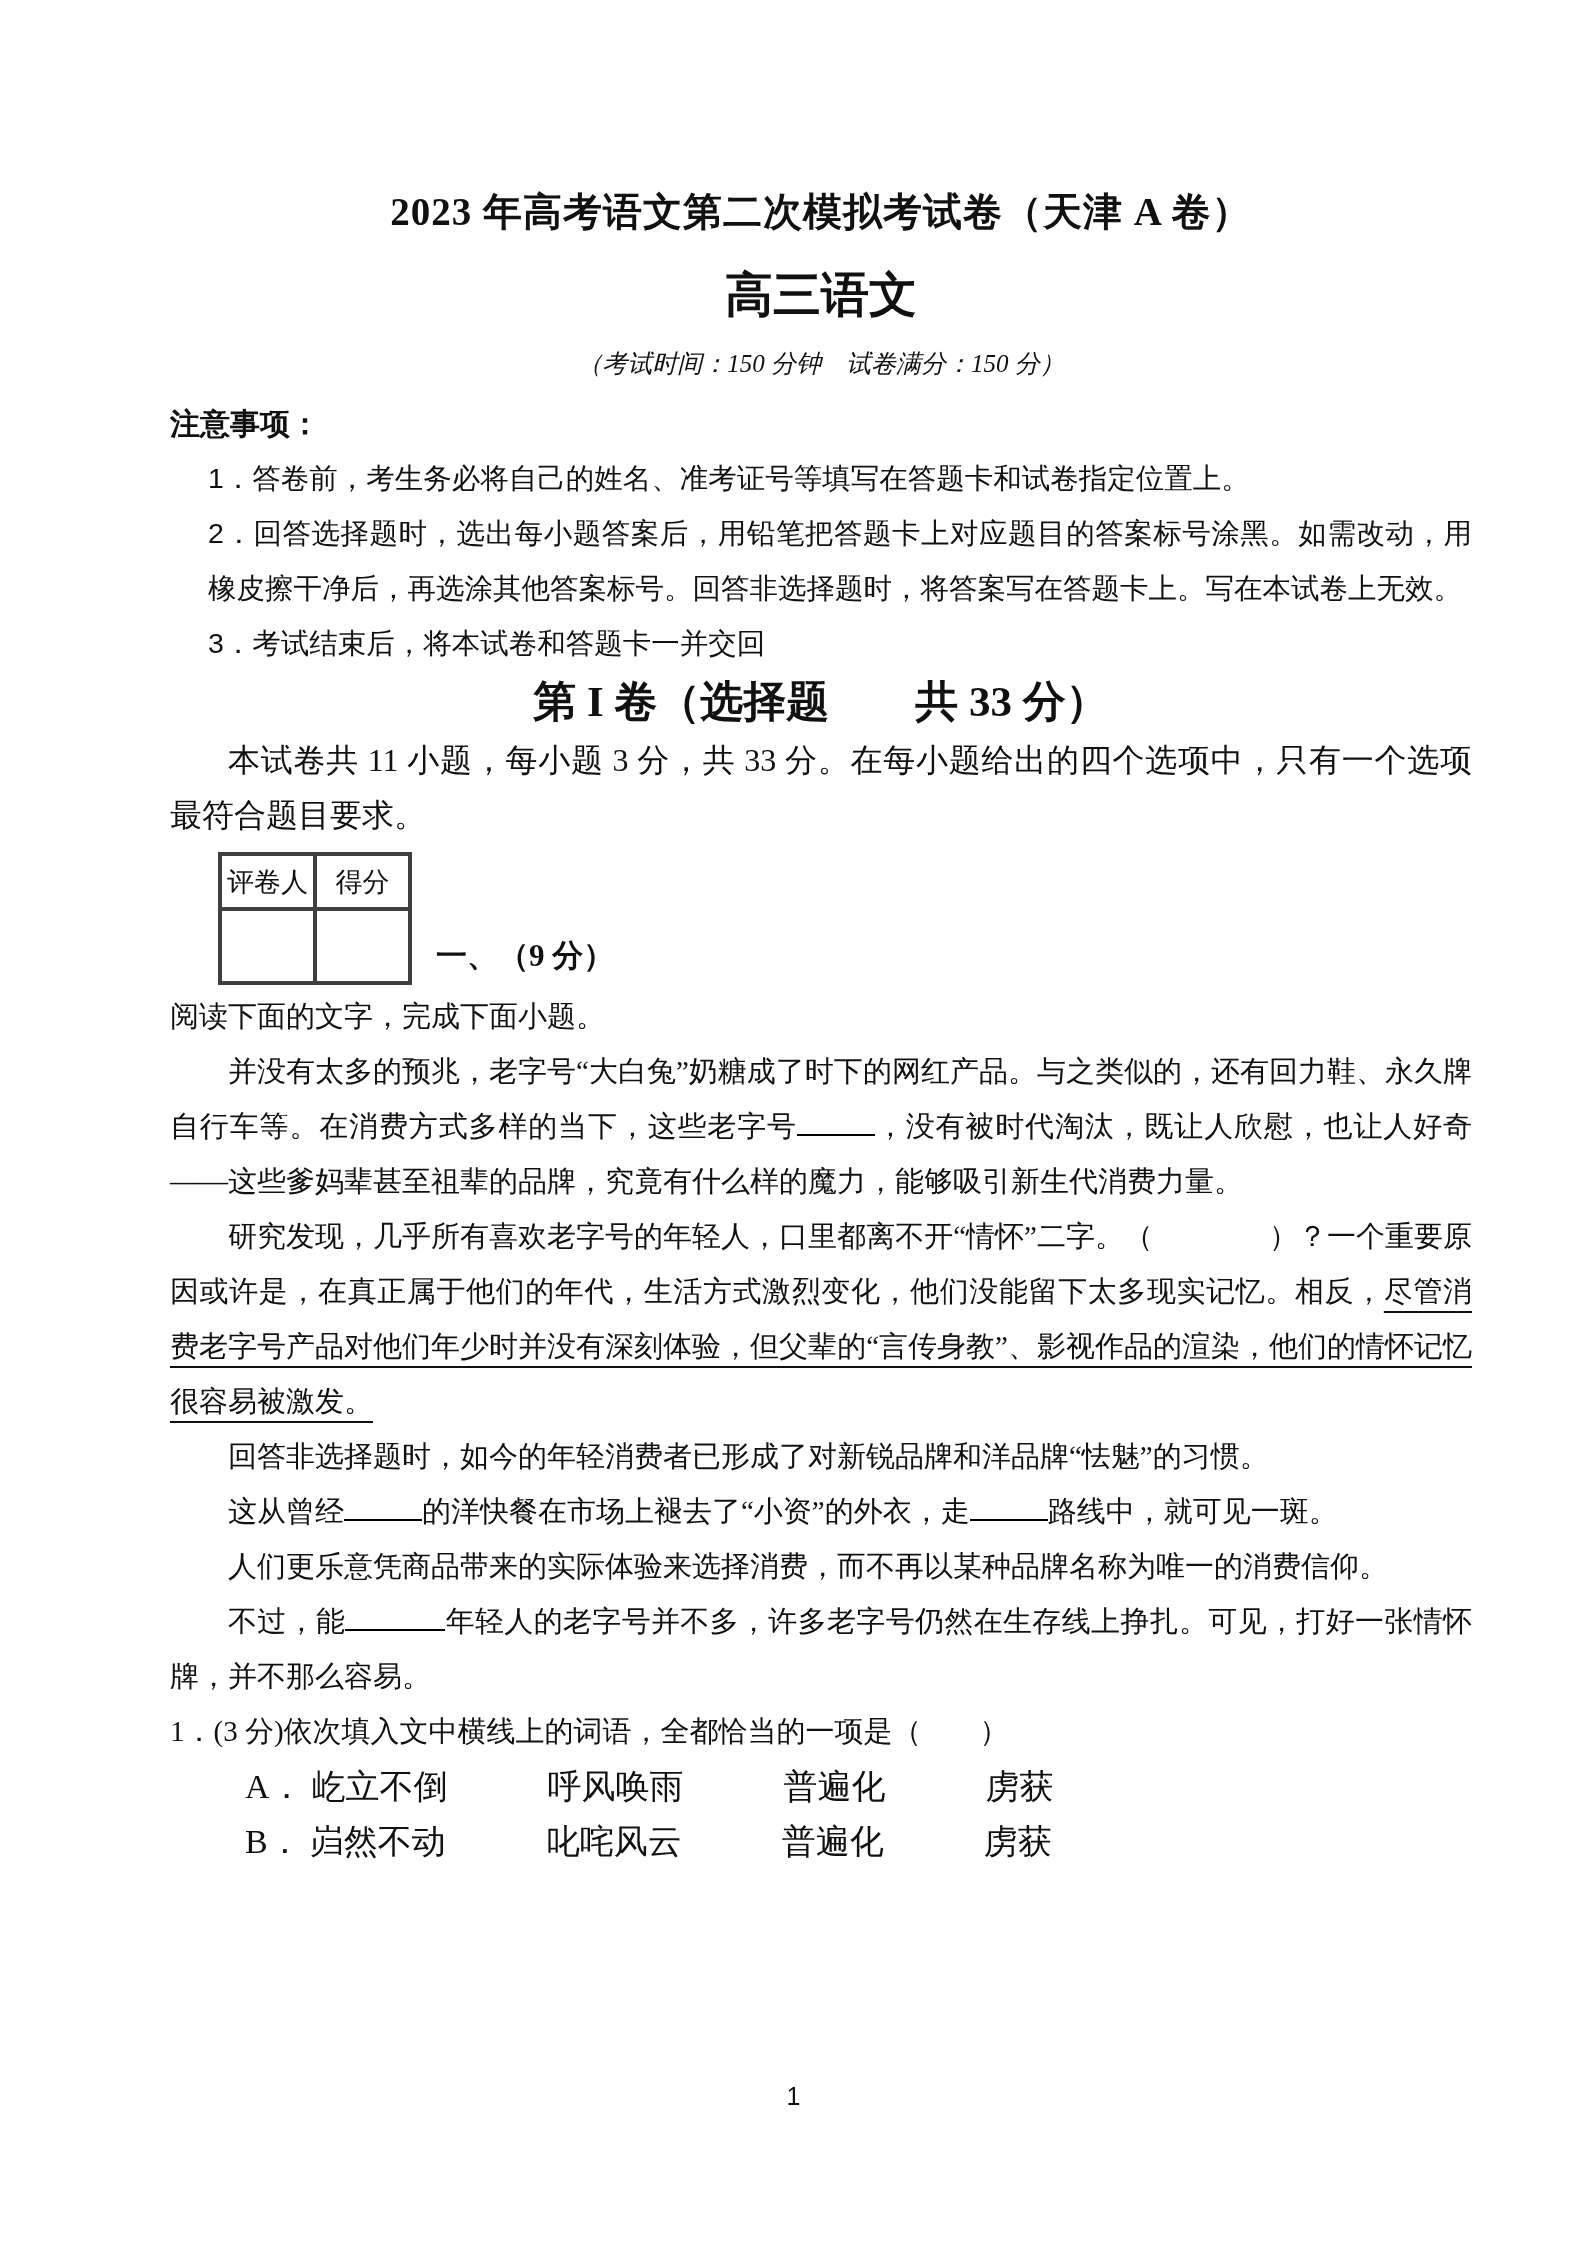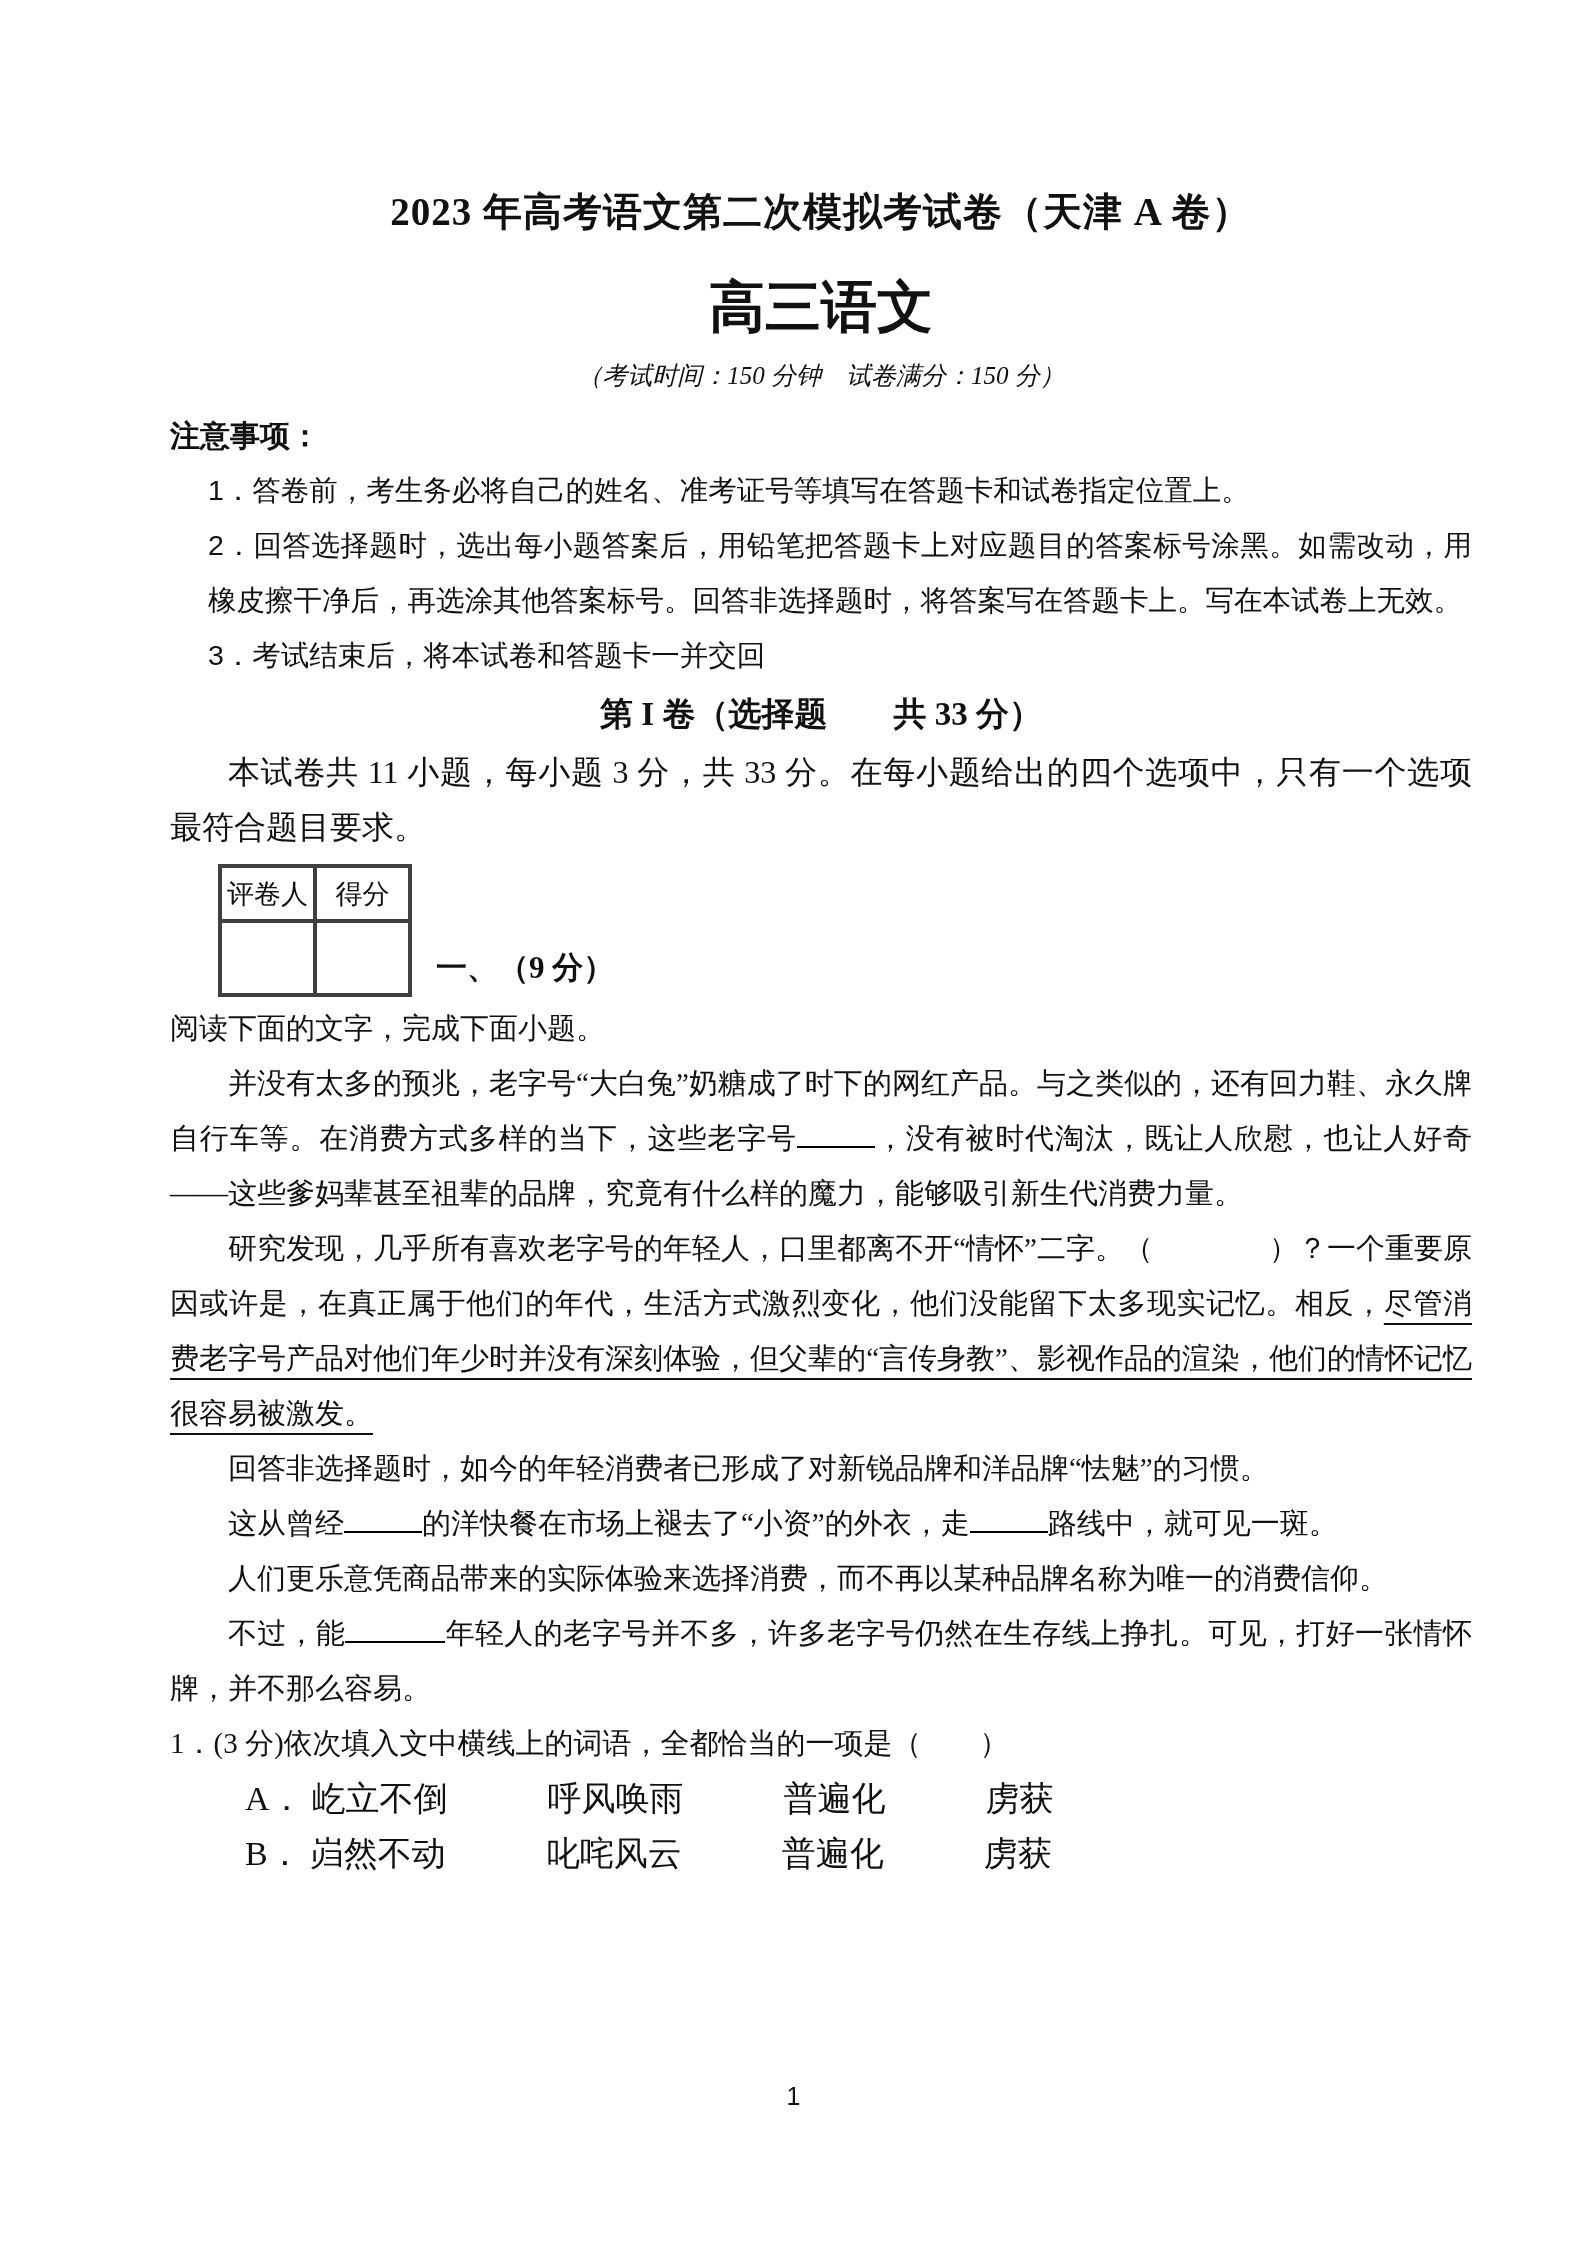--- a/index.html
+++ b/index.html
@@ -16,22 +16,22 @@
 
   .title {
     margin: 0;
     font-size: 39px;
     font-weight: bold;
     text-align: center;
     line-height: 48px;
     letter-spacing: 1px;
   }
   .subtitle {
-    margin: 40px 0 0 0;
-    font-size: 56px;
+    margin: 28px 0 0 0;
+    font-size: 48px;
     font-weight: bold;
     text-align: center;
     line-height: 62px;
   }
   .exam-info {
     margin-top: 20px;
     font-size: 25px;
     text-align: center;
     line-height: 36px;
     font-style: italic;
@@ -46,21 +46,21 @@
   }
   .notice-item {
     margin-left: 38px;
     font-family: "Liberation Sans", "DejaVu Sans", sans-serif;
     font-size: 28.5px;
     line-height: 55px;
     text-align: justify;
   }
 
   .section-title {
-    font-size: 33px;
+    font-size: 43px;
     font-weight: bold;
     text-align: center;
     line-height: 62px;
   }
   .intro {
     margin: 0;
     font-size: 32px;
     line-height: 55px;
     text-align: justify;
     text-indent: 58px;

